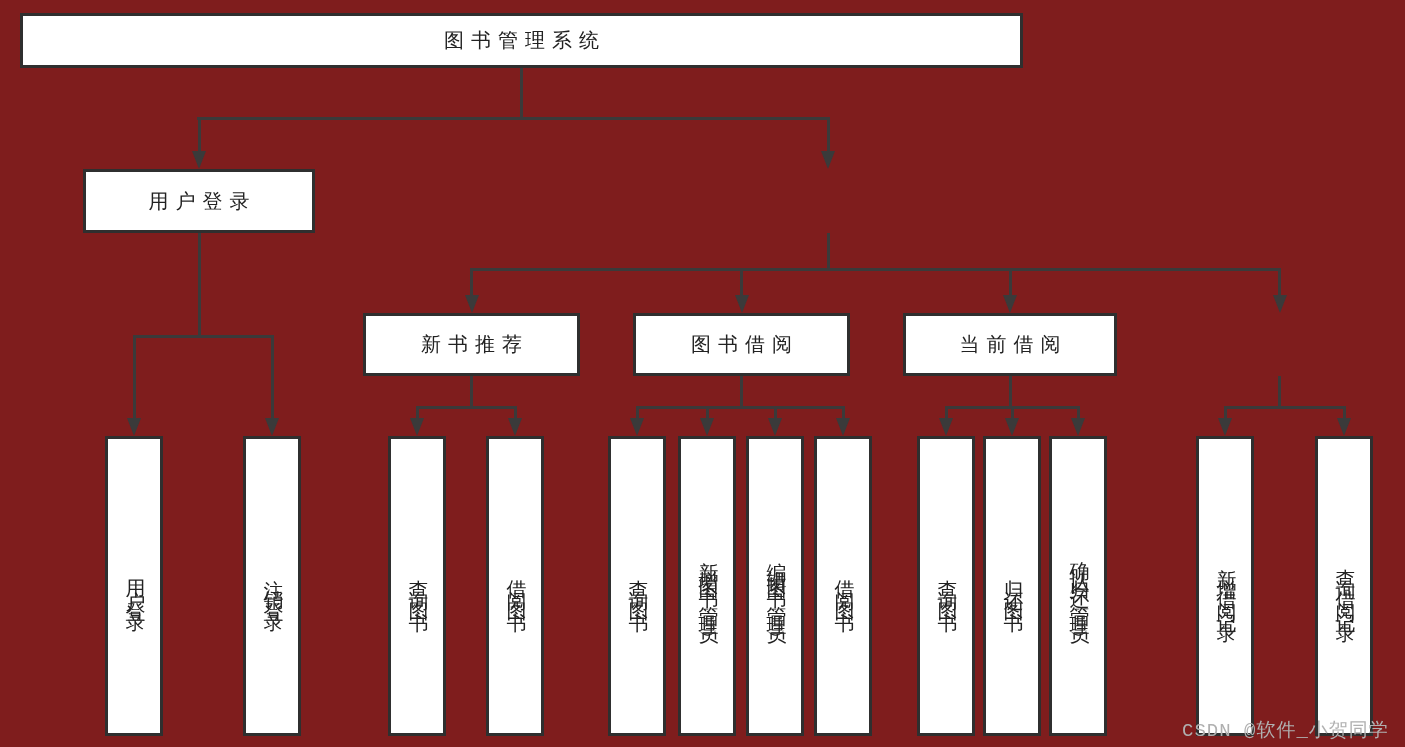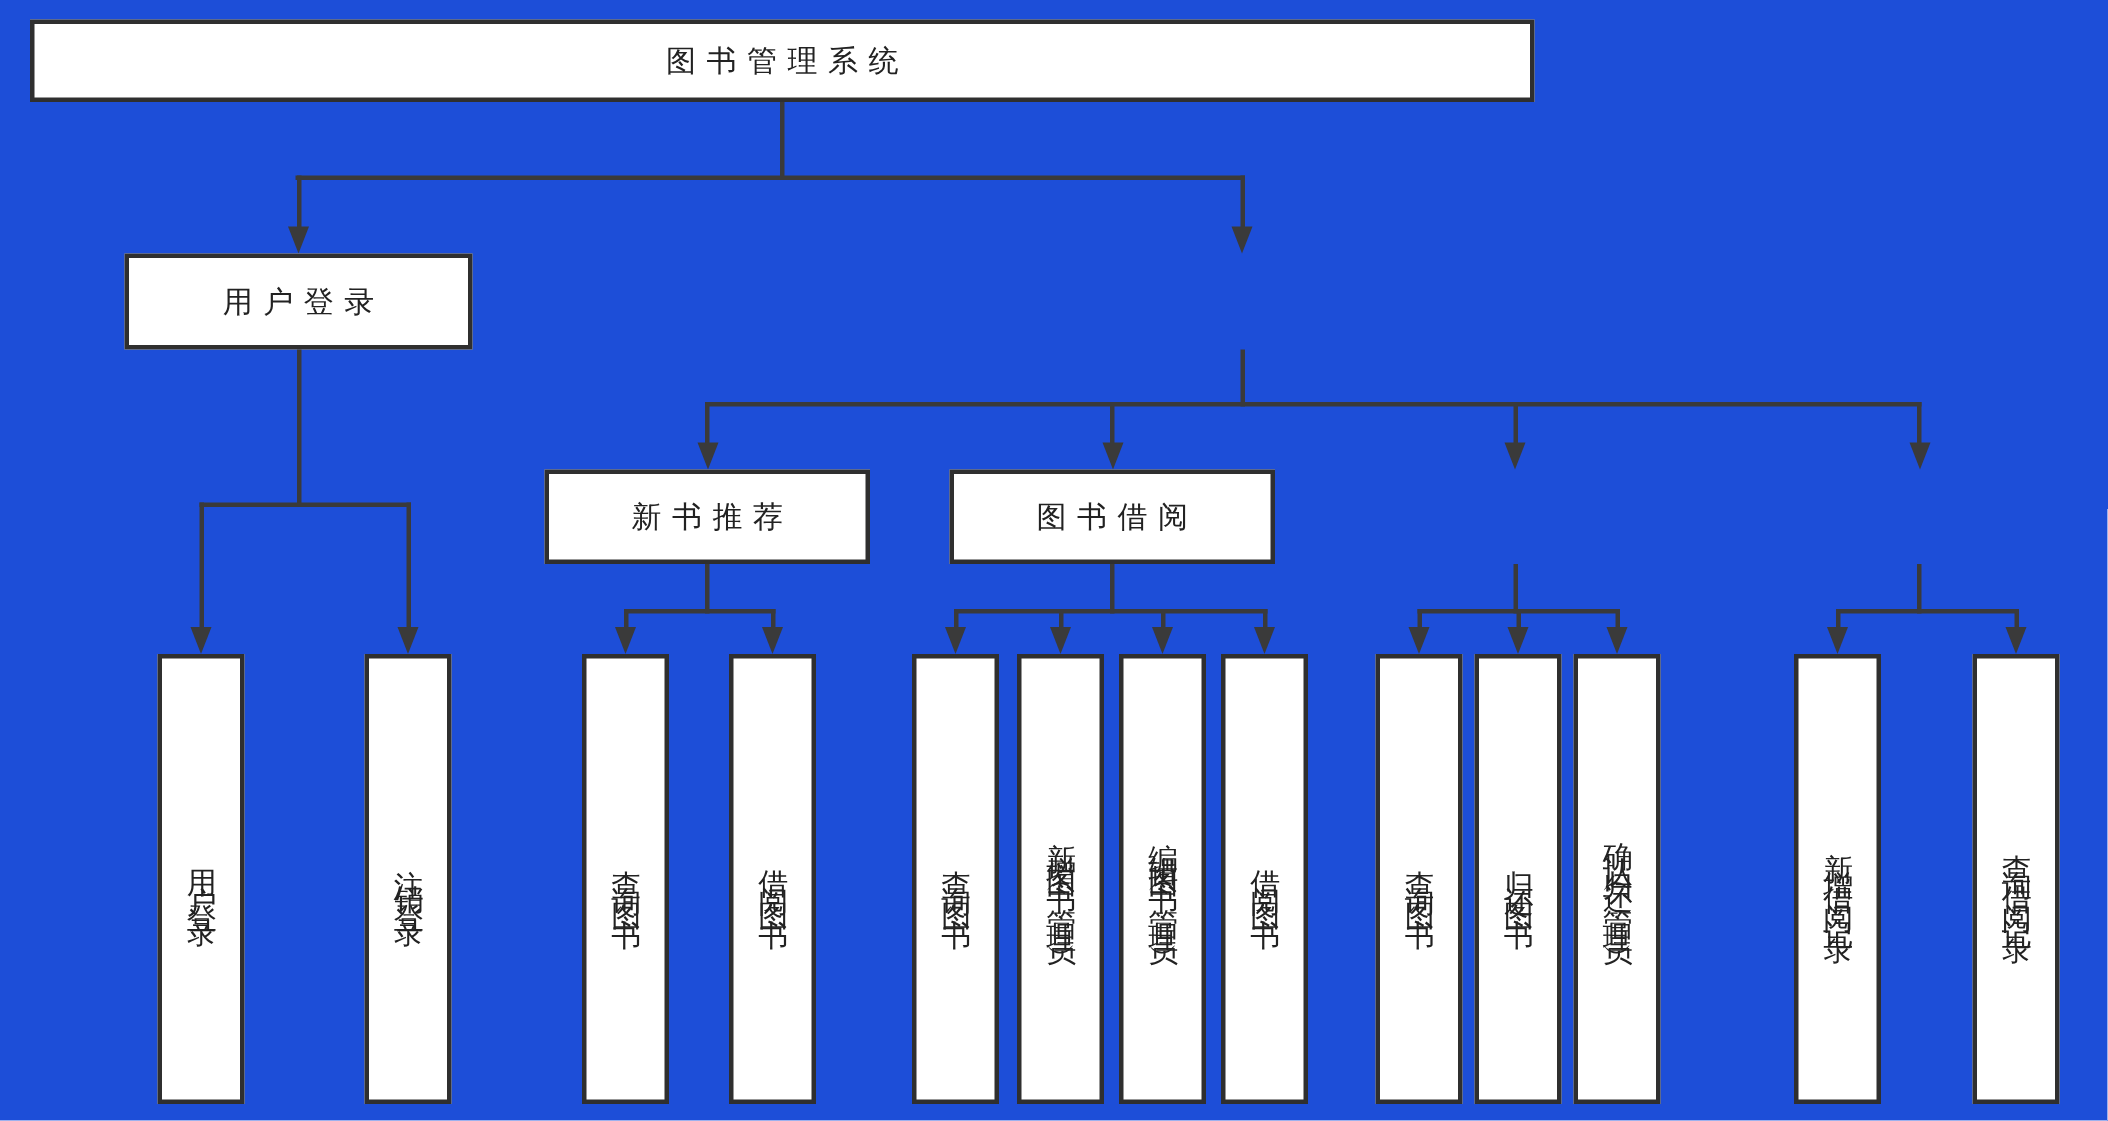--- a/index.html
+++ b/index.html
@@ -1,20 +1,20 @@
 <!DOCTYPE html>
 <html><head>
 <meta charset="utf-8">
 <style>
   html,body{margin:0;padding:0;background:#ffffff;}
   #canvas{
     position:relative;
     width:1405px;height:747px;
-    background:#1d4ed8;
-    font-family:Liberation Sans, sans-serif;
+    background:#7f1d1d;
+    font-family:Liberation Mono, monospace;
     overflow:hidden;
   }
   .hbox{
     position:absolute;
     box-sizing:border-box;
     border:3px solid #2f2f2f;
     background:#ffffff;
     display:flex;align-items:center;justify-content:center;
     font-size:20px;letter-spacing:7px;text-indent:7px;
     color:#222222;
@@ -79,20 +79,21 @@
   <div class="arrow" style="left:464.5px;top:295px;"></div>
   <div class="vline" style="left:740px;top:268px;height:30px;"></div>
   <div class="arrow" style="left:734.5px;top:295px;"></div>
   <div class="vline" style="left:1008.5px;top:268px;height:30px;"></div>
   <div class="arrow" style="left:1003px;top:295px;"></div>
   <div class="vline" style="left:1278px;top:268px;height:30px;"></div>
   <div class="arrow" style="left:1272.5px;top:295px;"></div>
 
   <div class="hbox" style="left:363px;top:313px;width:217px;height:63px;">新书推荐</div>
   <div class="hbox" style="left:633px;top:313px;width:217px;height:63px;">图书借阅</div>
+  <div class="hbox" style="left:903px;top:313px;width:214px;height:63px;">当前借阅</div>
 
   <div class="vline" style="left:470px;top:376px;height:33px;"></div>
   <div class="hline" style="left:415.5px;top:406px;width:101px;"></div>
   <div class="vline" style="left:740px;top:376px;height:33px;"></div>
   <div class="hline" style="left:635.5px;top:406px;width:209px;"></div>
   <div class="vline" style="left:1008.5px;top:376px;height:33px;"></div>
   <div class="hline" style="left:944.5px;top:406px;width:135px;"></div>
   <div class="vline" style="left:1278px;top:376px;height:33px;"></div>
   <div class="hline" style="left:1223.5px;top:406px;width:122px;"></div>
 
@@ -133,14 +134,15 @@
   <div class="vbox" style="left:746px;letter-spacing:9px;">编辑图书（管理员）</div>
   <div class="vbox" style="left:814px;">借阅图书</div>
 
   <div class="vbox" style="left:917px;">查询图书</div>
   <div class="vbox" style="left:983px;">归还图书</div>
   <div class="vbox" style="left:1049px;letter-spacing:9px;">确认归还（管理员）</div>
 
   <div class="vbox" style="left:1196px;">新增借阅记录</div>
   <div class="vbox" style="left:1315px;">查询借阅记录</div>
 
+  <div class="watermark">CSDN @软件_小贺同学</div>
 
 </div>
 
 </body></html>

